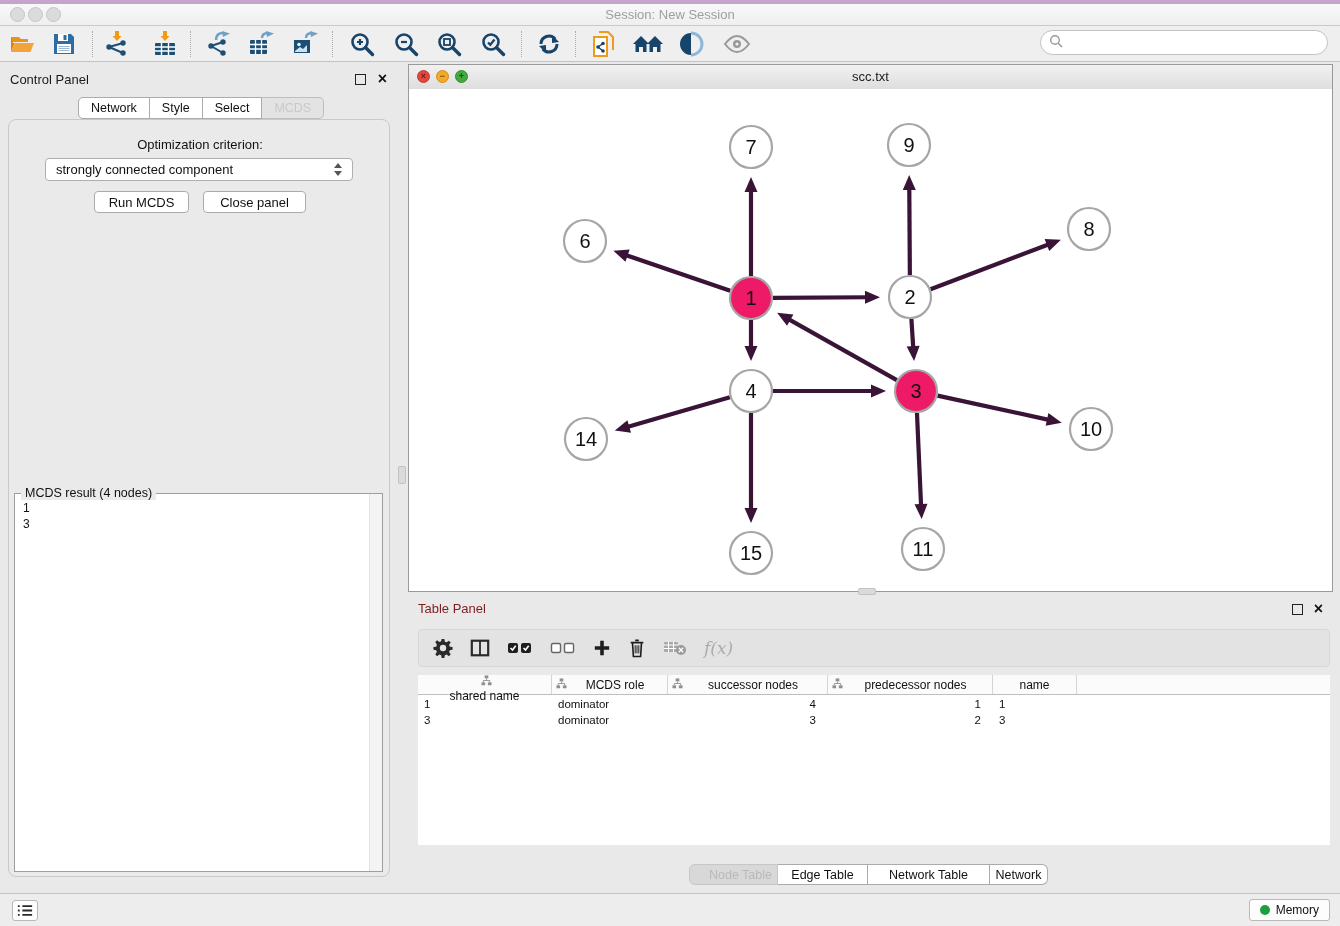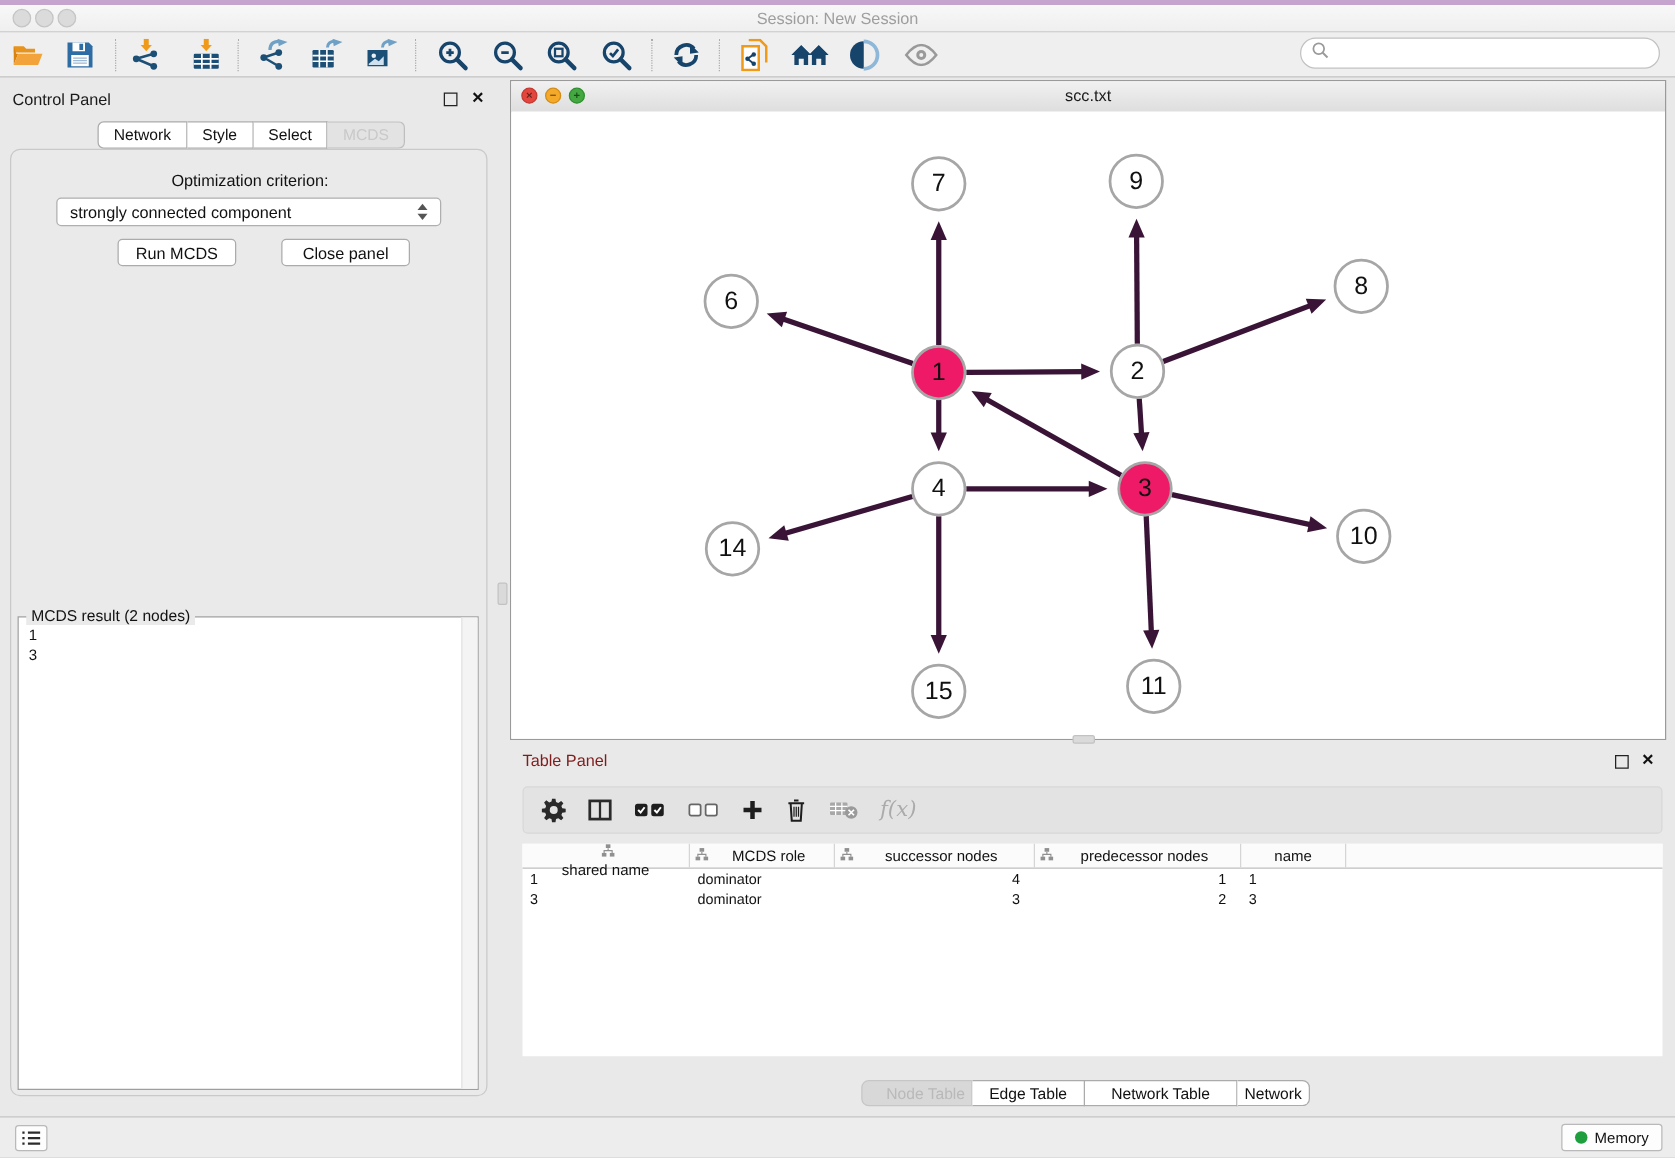--- a/index.html
+++ b/index.html
@@ -35,21 +35,21 @@
     border:1px solid #C9C9C9;border-radius:8px;box-sizing:border-box;}
   #cp-opt-label{position:absolute;left:0;width:400px;top:75px;text-align:center;font-size:13px;color:#111;}
   #cp-select{position:absolute;left:45px;top:96px;width:308px;height:23px;background:#fff;border:1px solid #AFAFAF;
     border-radius:4px;font-size:13px;color:#111;display:flex;align-items:center;padding:0 10px;box-sizing:border-box;}
   .stepper{margin-left:auto;display:flex;flex-direction:column;gap:3px;align-items:center;}
   .stepper .up{width:0;height:0;border-left:4px solid transparent;border-right:4px solid transparent;border-bottom:5px solid #555;}
   .stepper .down{width:0;height:0;border-left:4px solid transparent;border-right:4px solid transparent;border-top:5px solid #555;}
   .cp-btn{position:absolute;height:22px;background:#fff;border:1px solid #ABABAB;border-radius:4px;font-size:13px;
     color:#111;display:flex;align-items:center;justify-content:center;box-sizing:border-box;}
   #run-btn{left:94px;top:129px;width:95px;}
-  #close-btn{left:203px;top:129px;width:103px;margin-left:22px;}
+  #close-btn{left:203px;top:129px;width:103px;}
   #mcds-result{position:absolute;left:14px;top:431px;width:369px;height:379px;background:#fff;border:1px solid #9E9E9E;box-sizing:border-box;}
   #mcds-legend{position:absolute;left:6px;top:-8px;background:#EAEAEA;padding:0 4px;font-size:12.5px;color:#111;}
   #mcds-scroll{position:absolute;right:0;top:0;bottom:0;width:12px;background:#F4F4F4;border-left:1px solid #E2E2E2;}
   #mcds-items{position:absolute;left:8px;top:6px;font-size:12px;line-height:16px;color:#111;}
   
   #net-window{position:absolute;left:408px;top:64px;width:925px;height:528px;background:#fff;
     border:1px solid #9A9A9A;box-sizing:border-box;}
   #net-titlebar{position:absolute;left:0;top:0;right:0;height:24px;background:linear-gradient(#F1F1F1,#DEDEDE);
     border-bottom:1px solid #ACACAC;}
   .ntl{position:absolute;top:5px;width:13px;height:13px;border-radius:50%;box-sizing:border-box;
@@ -279,21 +279,21 @@
     <div id="cp-select">
       <span>strongly connected component</span>
       <span class="stepper">
           <span class="up"></span>
           <span class="down"></span>
         </span>
     </div>
     <div class="cp-btn" id="run-btn">Run MCDS</div>
     <div class="cp-btn" id="close-btn">Close panel</div>
     <div id="mcds-result">
-      <span id="mcds-legend">MCDS result (2 nodes)</span>
+      <span id="mcds-legend">MCDS result (4 nodes)</span>
       <div id="mcds-items">
           <div>1</div>
           <div>3</div>
         </div>
       <div id="mcds-scroll"></div>
     </div>
   </div>
 
   <div id="net-window">
     <div id="net-titlebar">

